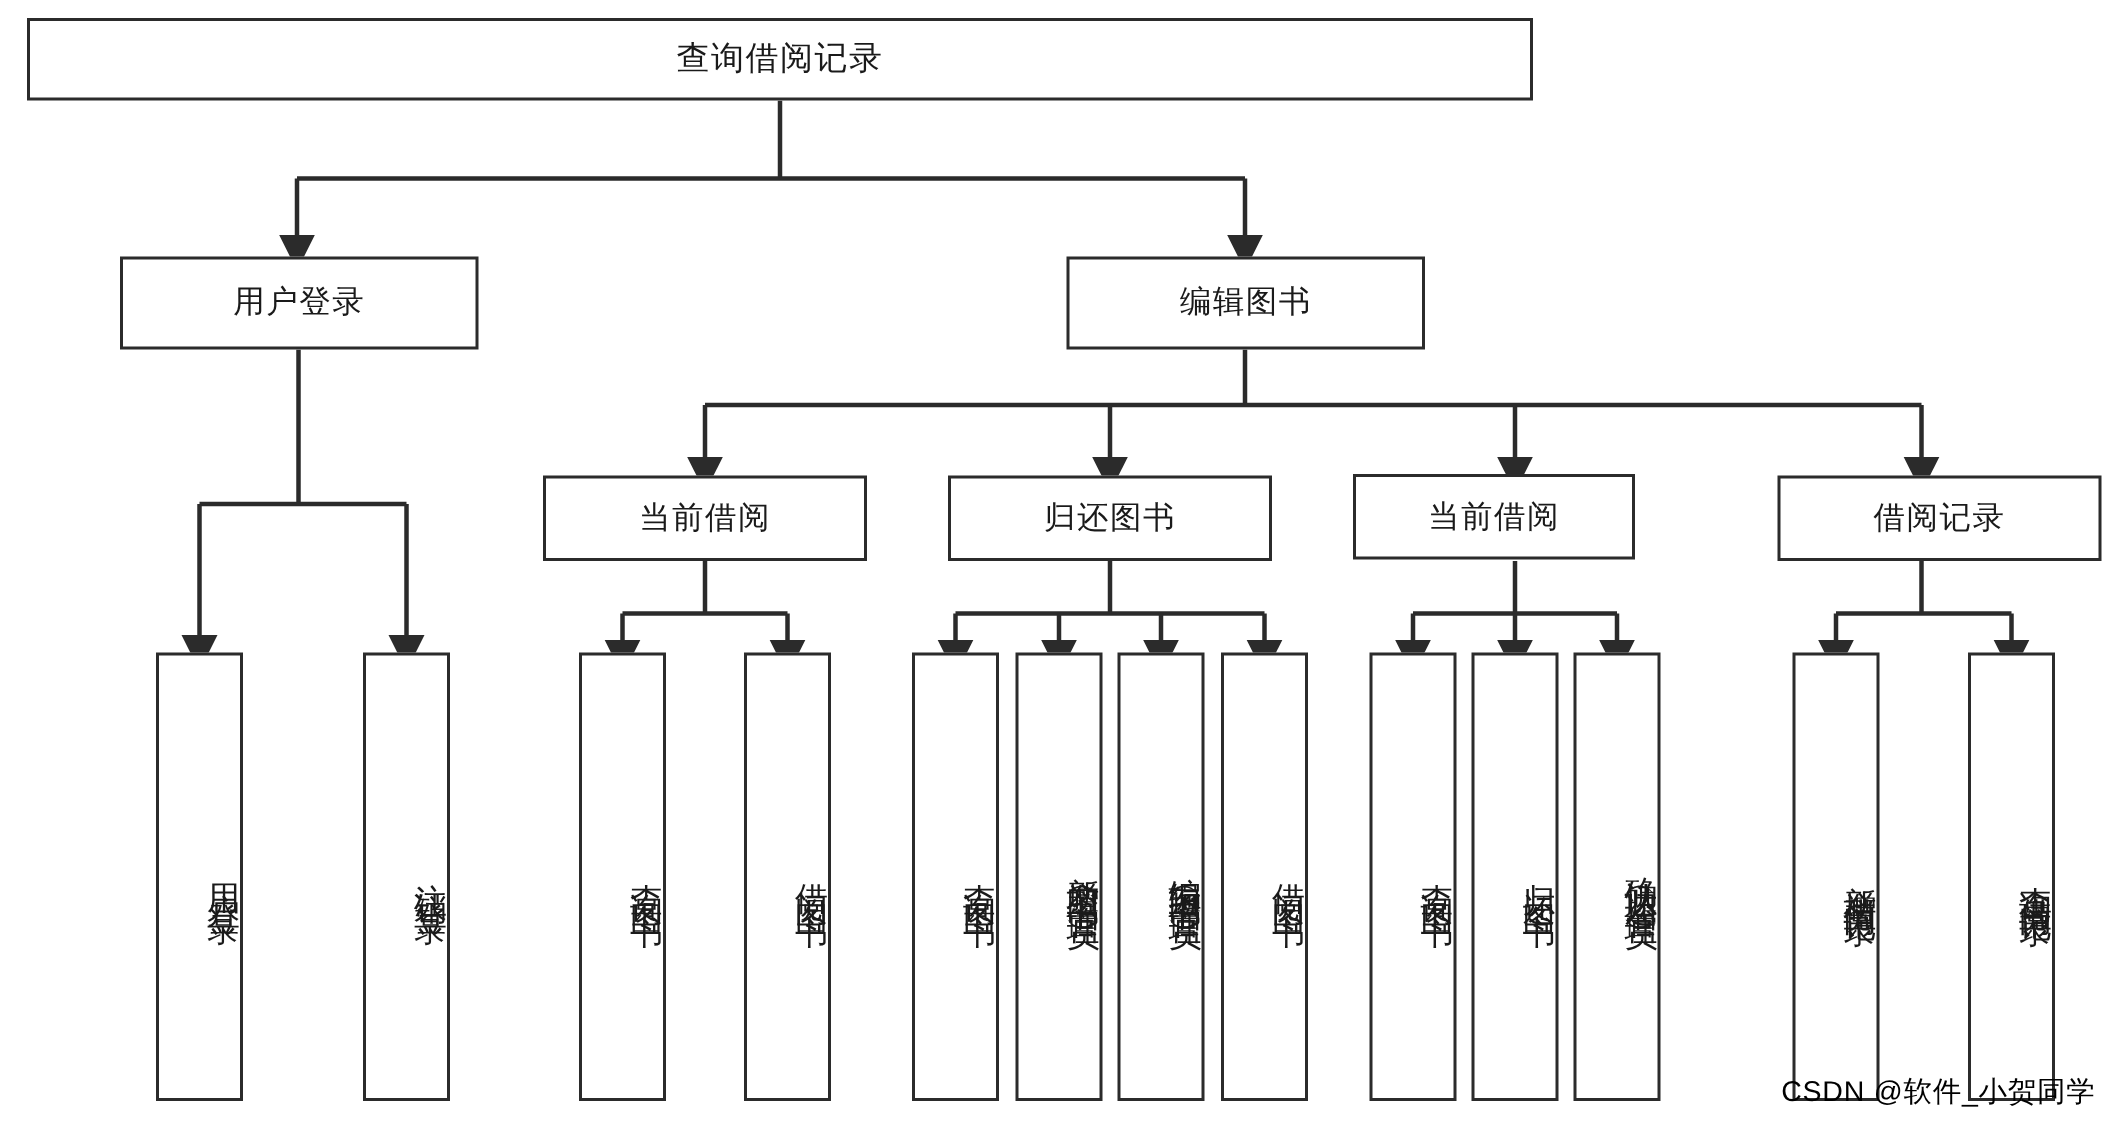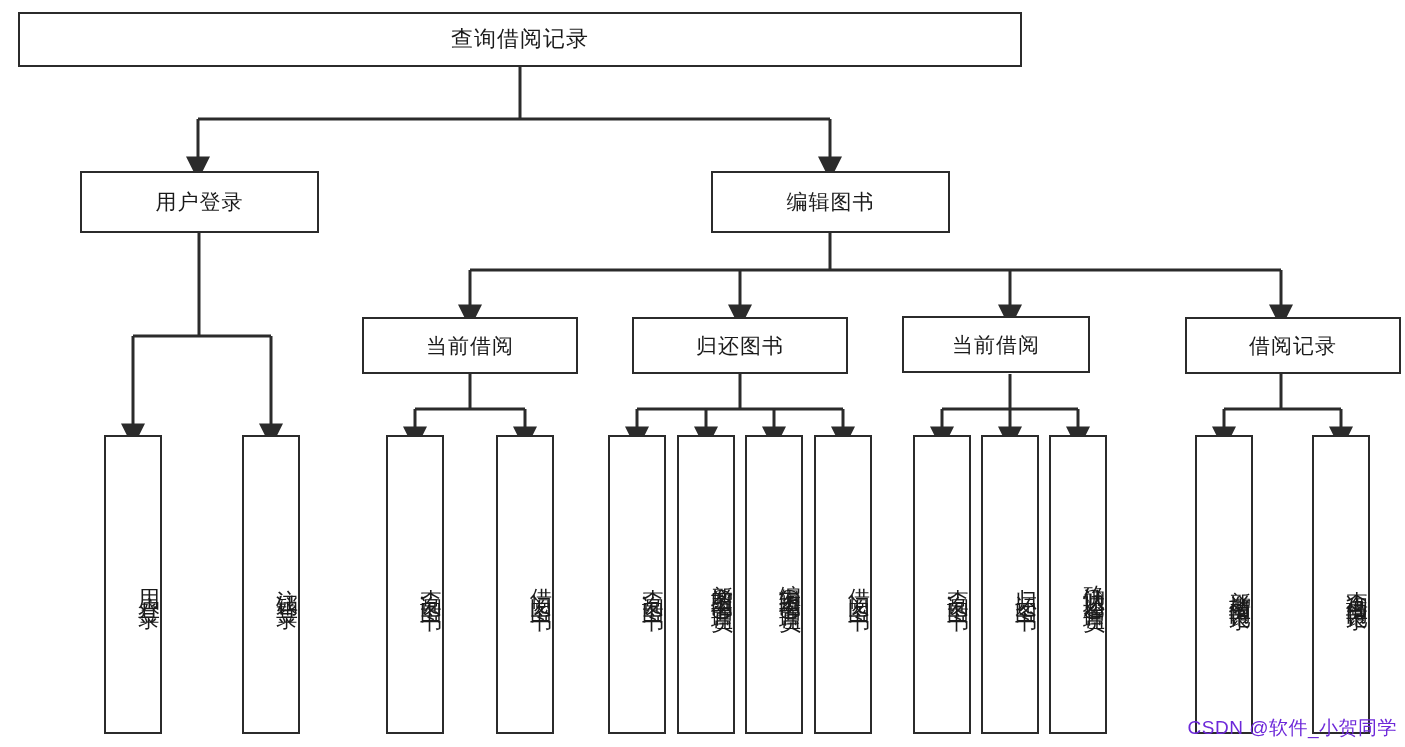--- a/index.html
+++ b/index.html
@@ -65,21 +65,21 @@
     letter-spacing: 4px;
   }
   .node.vert.tight .vlabel {
     letter-spacing: 4px;
   }
   .watermark {
     position: absolute;
     right: 8px;
     bottom: 6px;
     font-size: 19px;
-    color: #6d28d9;
+    color: #000000;
     white-space: nowrap;
     letter-spacing: 0.5px;
   }
 </style>
 </head>
 <body>
 
 <div id="canvas">
 
   <svg class="edges" viewBox="0 0 1405 747" xmlns="http://www.w3.org/2000/svg">

